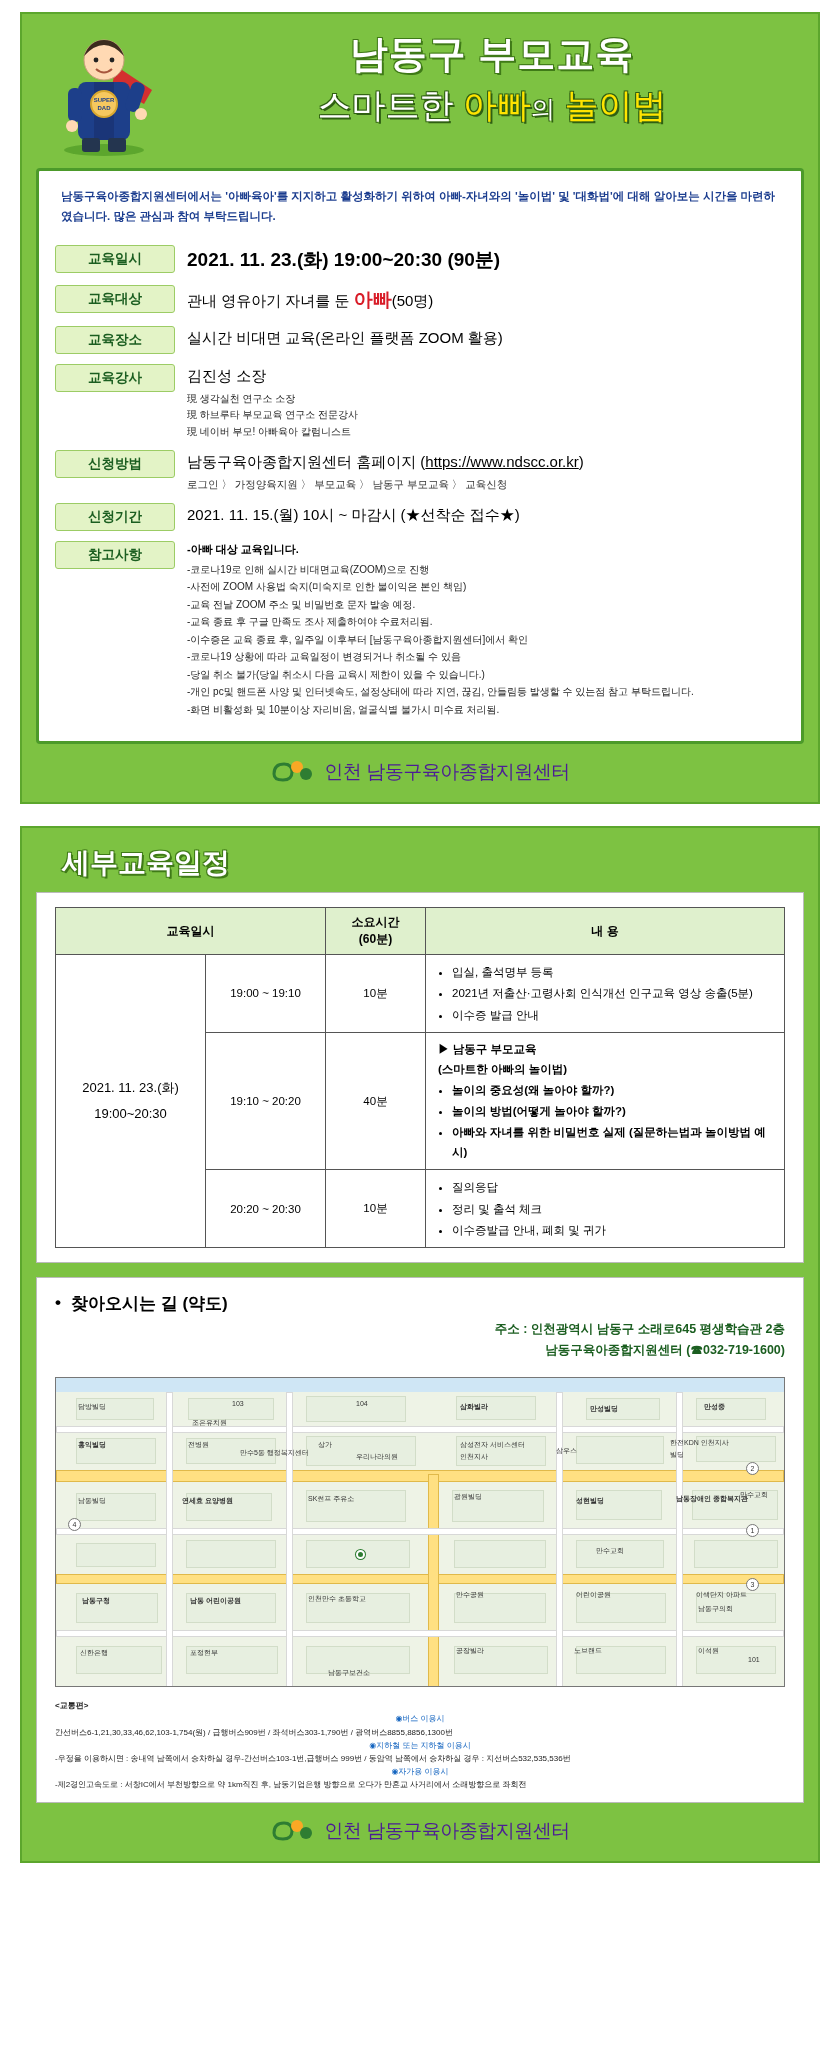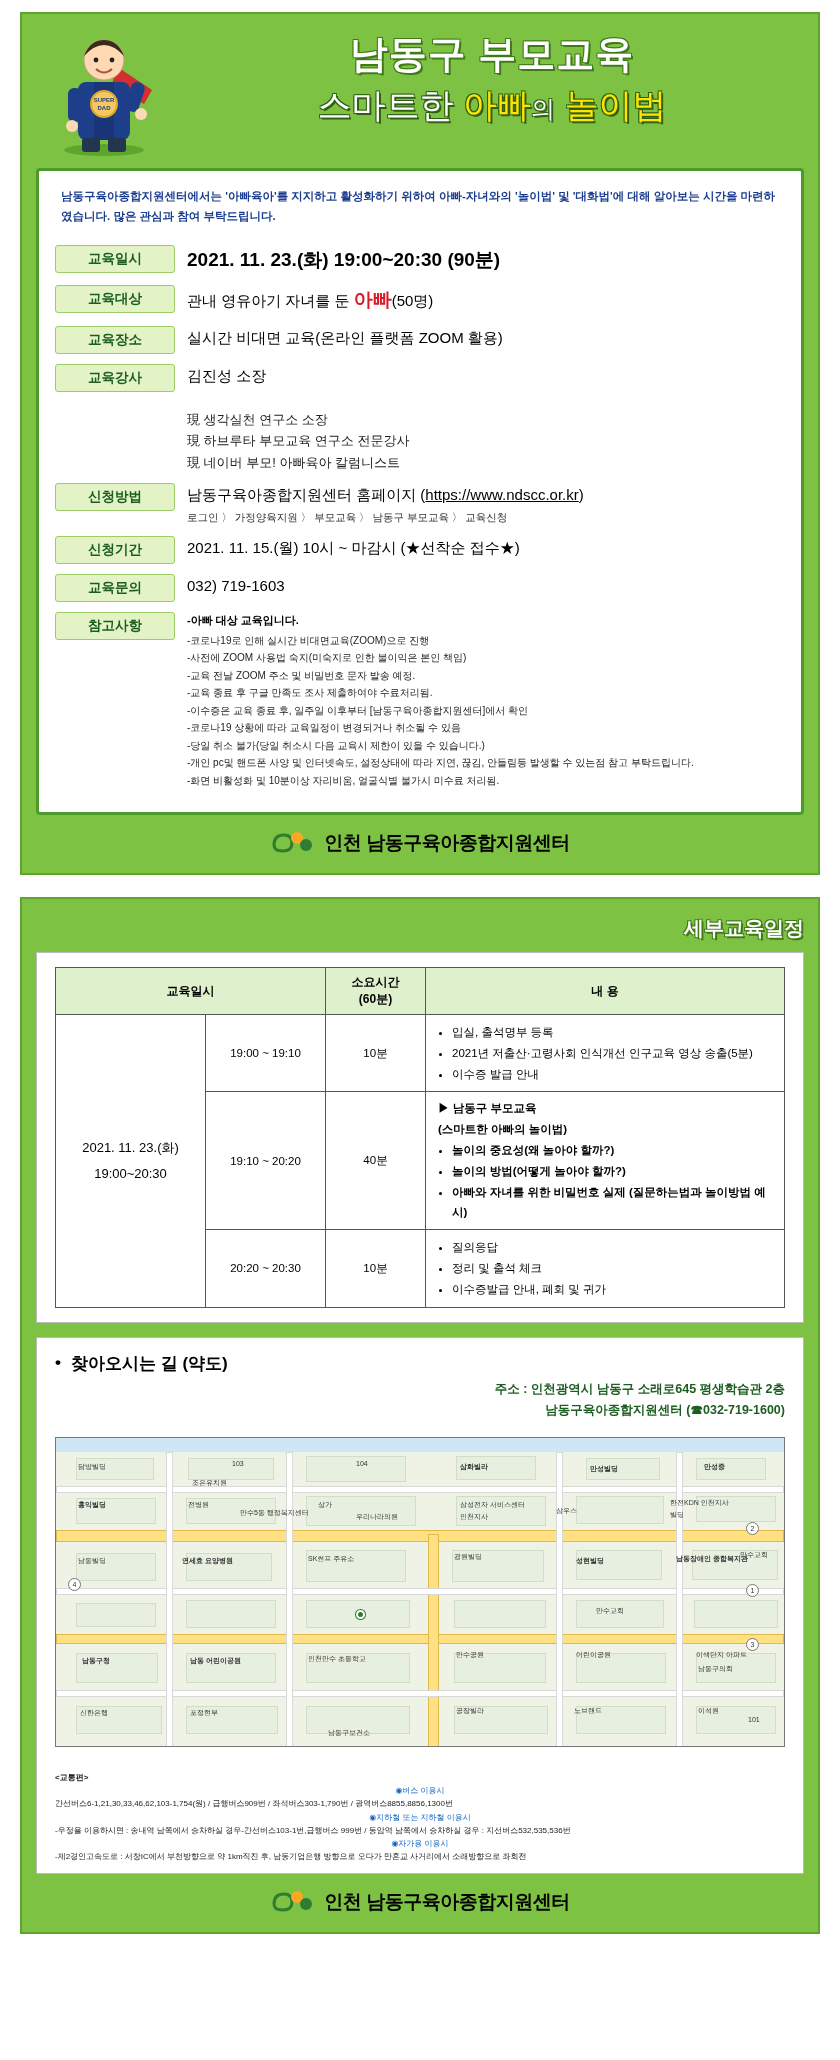--- a/index.html
+++ b/index.html
@@ -83,60 +83,59 @@
     font-size: 13.5px;
     text-align: center;
     padding: 4px 2px;
     white-space: nowrap;
   }
   .lbl-cell { width: 132px; padding-right: 12px !important; }
   .val { font-size: 13px; color: #111; line-height: 1.6; }
   .val-big { font-size: 19px; font-weight: bold; color: #000; }
   .val-mid { font-size: 15px; color: #000; }
   .emph-red { color: #d81b27; font-weight: bold; font-size: 19px; }
-  .sub-lines { font-size: 13px; color: #222; line-height: 1.65; margin-top: 21px; }
+  .sub-lines { font-size: 10px; color: #222; line-height: 1.65; margin-top: 3px; }
   .link { color: #000000; text-decoration: underline; }
   .subline-small { font-size: 10.5px; color: #333; margin-top: 2px; }
   .note-list { font-size: 10px; color: #222; line-height: 1.75; }
   .note-title { font-weight: bold; font-size: 11px; color: #000; margin-bottom: 2px; }
 
   .footer-logo {
     display: flex;
     align-items: center;
     justify-content: center;
     gap: 8px;
     margin-top: 12px;
     padding: 2px 0 2px;
   }
   .logo-mark {
     width: 46px; height: 28px;
     position: relative;
   }
   .footer-text {
     font-size: 19px;
-    font-weight: bold;
-    color: #000000;
+    font-weight: normal;
+    color: #4c1d95;
     letter-spacing: -0.5px;
   }
 
   
   .poster2 {
     width: 800px;
     margin: 22px auto 14px;
     background: #7dc242;
     border: 2px solid #5ca62d;
     padding: 14px 14px 14px;
   }
   .sec-title {
-    font-size: 20px;
+    font-size: 28px;
     font-weight: bold;
     color: #ffffff;
     text-shadow: 2px 2px 0 #3f7a17, -1px -1px 0 #3f7a17, 1px -1px 0 #3f7a17, -1px 1px 0 #3f7a17;
     margin: 2px 0 10px 26px;
-    text-align: right;
   }
   .white-card {
     background: #ffffff;
     border: 1px solid #bbb;
     padding: 14px 18px;
   }
   .schedule {
     width: 100%;
     border-collapse: collapse;
     font-size: 11.5px;
@@ -210,21 +209,21 @@
     border-radius: 50%;
     background: #ffffff;
     border: 1px solid #777;
     font-size: 7px;
     text-align: center;
     line-height: 12px;
     color: #333;
   }
   .mwater { position: absolute; background: #cfe6f5; }
   .transit {
-    margin-top: 24px;
+    margin-top: 12px;
     font-size: 8px;
     color: #222;
     line-height: 1.65;
   }
   .transit .th { font-weight: bold; }
   .transit .dot { color: #1565c0; text-align: center; }
 </style>
 </head>
 <body>
 
@@ -319,28 +318,20 @@
             </div>
             <div class="subline-small">로그인 〉 가정양육지원 〉 부모교육 〉 남동구 부모교육 〉 교육신청</div>
           </td>
         </tr>
         <tr>
           <td class="lbl-cell">
                 <div class="lbl">신청기간</div>
               </td>
           <td class="val">
                 <div class="val-mid">2021. 11. 15.(월) 10시 ~ 마감시 (★선착순 접수★)</div>
-              </td>
-        </tr>
-        <tr>
-          <td class="lbl-cell">
-                <div class="lbl">교육문의</div>
-              </td>
-          <td class="val">
-                <div class="val-mid">032) 719-1603</div>
               </td>
         </tr>
         <tr>
           <td class="lbl-cell">
                 <div class="lbl">참고사항</div>
               </td>
           <td class="val">
             <div class="note-title">-아빠 대상 교육입니다.</div>
             <div class="note-list">
               <div>-코로나19로 인해 실시간 비대면교육(ZOOM)으로 진행</div>

